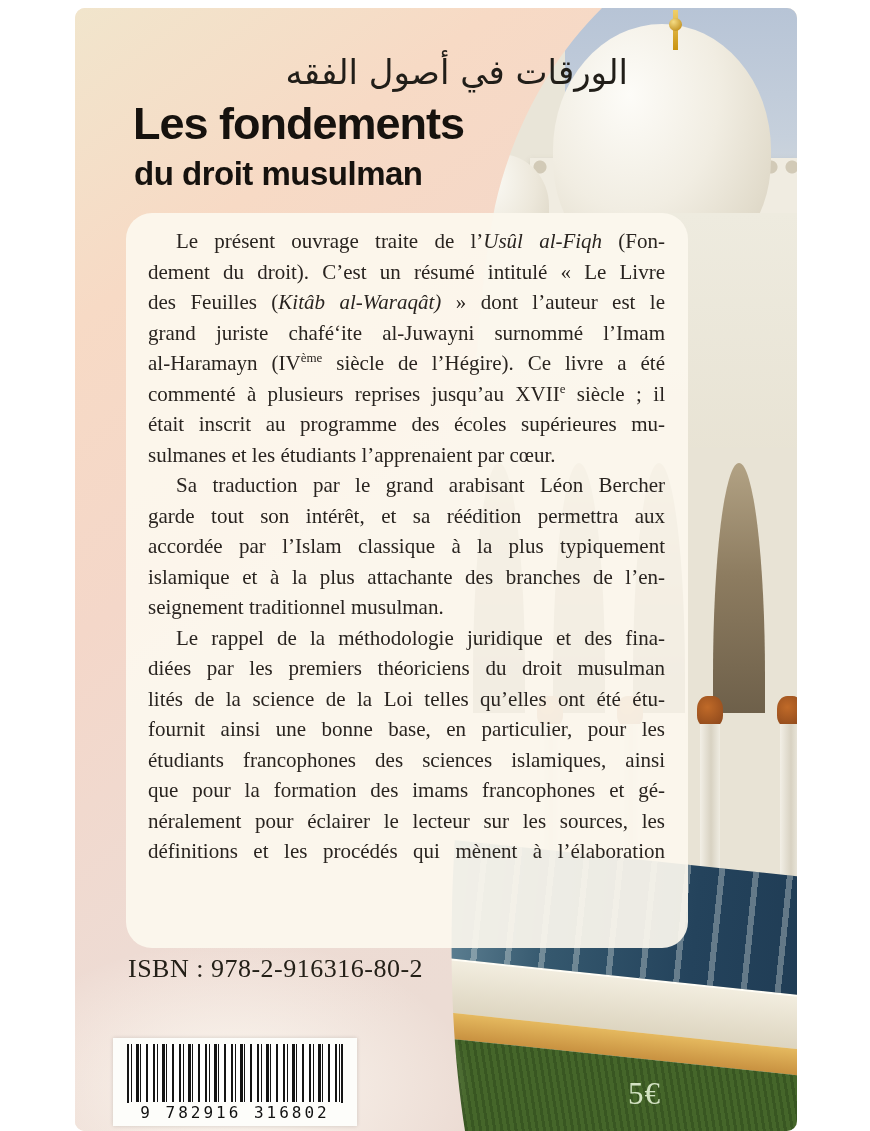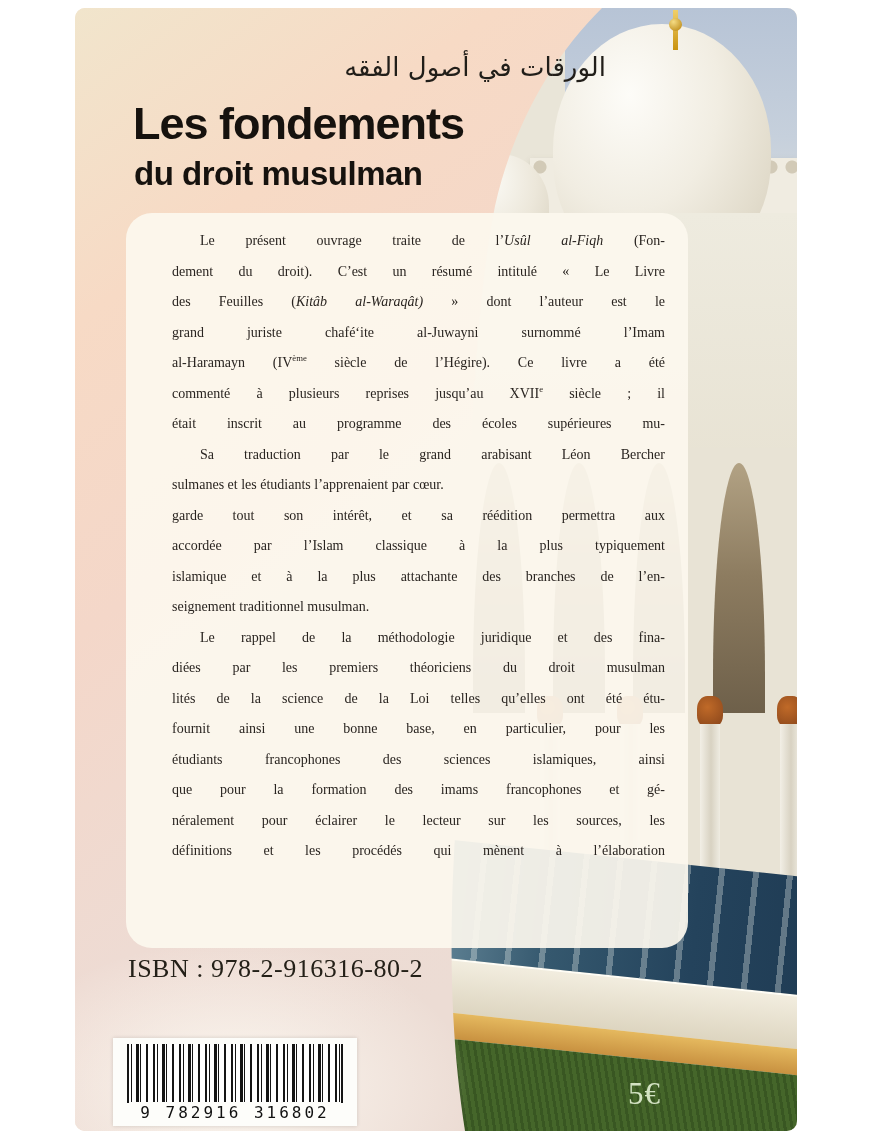--- a/index.html
+++ b/index.html
@@ -54,34 +54,34 @@
       background:repeating-linear-gradient(75deg,rgba(20,40,10,.25) 0 3px,transparent 3px 7px);}
   .price{position:absolute;left:183px;top:1068px;z-index:10;color:#d4e3c4;
       font-family:"Liberation Serif",serif;font-size:31px;letter-spacing:1px;}
 
   
   .pink-svg{position:absolute;left:0;top:0;z-index:5;}
   .glow{position:absolute;left:-40px;top:930px;width:440px;height:270px;z-index:6;
       background:radial-gradient(ellipse at 45% 55%,rgba(253,250,243,.9) 0%,rgba(253,250,243,0) 70%);}
 
   
-  .arabic{position:absolute;top:44px;right:191px;z-index:8;direction:rtl;
-      font-family:"DejaVu Sans",sans-serif;font-size:26px;color:#211e19;}
+  .arabic{position:absolute;top:44px;right:169px;z-index:8;direction:rtl;
+      font-family:"DejaVu Sans",sans-serif;font-size:34px;color:#211e19;}
   .title{position:absolute;left:58px;top:92px;z-index:8;color:#16120e;
       font-family:"Liberation Sans",sans-serif;font-weight:700;font-size:45px;
       letter-spacing:-1px;line-height:1.05;}
   .subtitle{position:absolute;left:59px;top:147px;z-index:8;color:#16120e;
       font-family:"Liberation Sans",sans-serif;font-weight:700;font-size:33px;
       letter-spacing:-0.5px;}
 
   
   .panel{position:absolute;left:51px;top:205px;width:562px;height:735px;z-index:7;
       background:rgba(252,248,238,.93);border-radius:26px;}
   .body-text{position:absolute;left:22px;right:23px;top:13px;color:#292420;
-      font-family:"Liberation Serif",serif;font-size:14px;line-height:30.5px;margin-left:24px;}
+      font-family:"Liberation Serif",serif;font-size:21px;line-height:30.5px;}
   .line{text-align:justify;text-align-last:justify;white-space:nowrap;}
   .line.last{text-align-last:left;white-space:normal;}
   .line.indent{padding-left:28px;}
   .line i{font-style:italic;}
   .line sup{font-size:0.62em;vertical-align:super;line-height:0;}
 
   
   .isbn{position:absolute;left:53px;top:946px;z-index:8;color:#242018;
       font-family:"Liberation Serif",serif;font-size:26px;letter-spacing:0.5px;}
   .barcode{position:absolute;left:38px;top:1030px;width:244px;height:88px;z-index:8;
@@ -156,22 +156,22 @@
 
     <div class="panel">
       <div class="body-text" id="body-text">
           <div class="line indent"><span>Le présent ouvrage traite de l’</span><i>Usûl al-Fiqh</i><span> (Fon-</span></div>
           <div class="line"><span>dement du droit). C’est un résumé intitulé « Le Livre</span></div>
           <div class="line"><span>des Feuilles (</span><i>Kitâb al-Waraqât)</i><span> » dont l’auteur est le</span></div>
           <div class="line"><span>grand juriste chafé‘ite al-Juwayni surnommé l’Imam</span></div>
           <div class="line"><span>al-Haramayn (IV</span><sup>ème</sup><span> siècle de l’Hégire). Ce livre a été</span></div>
           <div class="line"><span>commenté à plusieurs reprises jusqu’au XVII</span><sup>e</sup><span> siècle ; il</span></div>
           <div class="line"><span>était inscrit au programme des écoles supérieures mu-</span></div>
+          <div class="line last"><span>sulmanes et les étudiants l’apprenaient par cœur.</span></div>
           <div class="line indent"><span>Sa traduction par le grand arabisant Léon Bercher</span></div>
-          <div class="line last"><span>sulmanes et les étudiants l’apprenaient par cœur.</span></div>
           <div class="line"><span>garde tout son intérêt, et sa réédition permettra aux</span></div>
           <div class="line"><span>accordée par l’Islam classique à la plus typiquement</span></div>
           <div class="line"><span>islamique et à la plus attachante des branches de l’en-</span></div>
           <div class="line last"><span>seignement traditionnel musulman.</span></div>
           <div class="line indent"><span>Le rappel de la méthodologie juridique et des fina-</span></div>
           <div class="line"><span>diées par les premiers théoriciens du droit musulman</span></div>
           <div class="line"><span>lités de la science de la Loi telles qu’elles ont été étu-</span></div>
           <div class="line"><span>fournit ainsi une bonne base, en particulier, pour les</span></div>
           <div class="line"><span>étudiants francophones des sciences islamiques, ainsi</span></div>
           <div class="line"><span>que pour la formation des imams francophones et gé-</span></div>

